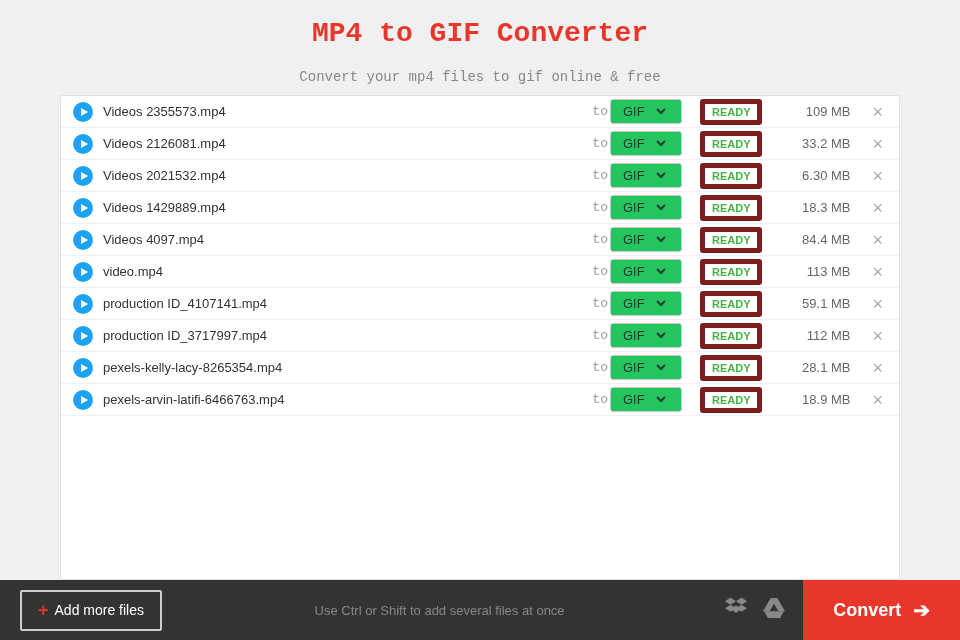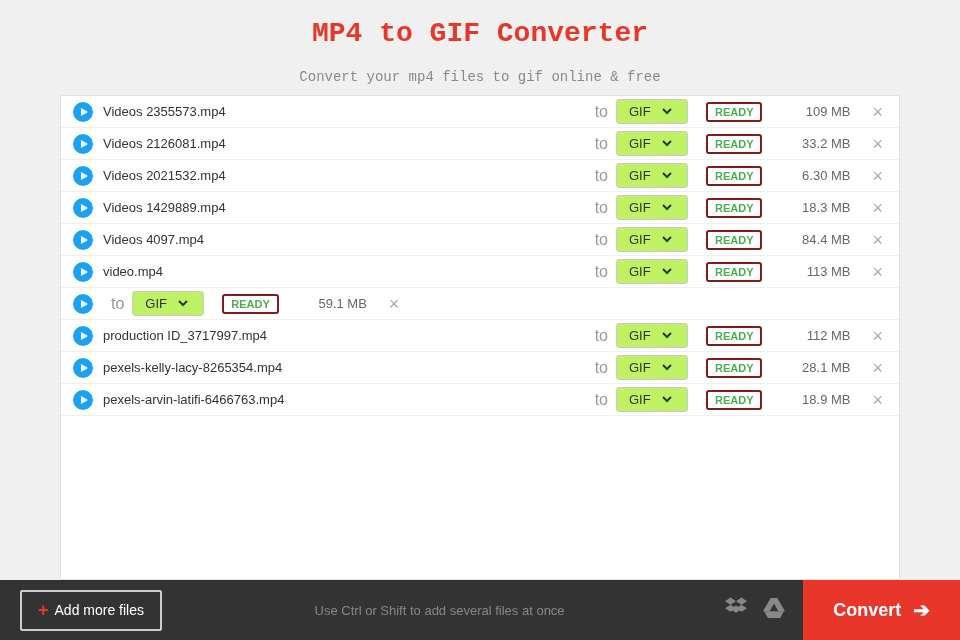--- a/index.html
+++ b/index.html
@@ -59,48 +59,49 @@
     .file-name {
       flex: 1;
       font-size: 13px;
       color: #333;
       white-space: nowrap;
       overflow: hidden;
       text-overflow: ellipsis;
     }
     .to-label {
       color: #999;
-      font-size: 16px;
-      margin: 0 8px;
+      font-size: 13px;
+      margin: 0 2px;
+      font-family: Liberation Mono, monospace;
     }
     .format-select {
       border: 1px solid #ccc;
       border-radius: 3px;
       padding: 3px 8px;
       font-size: 13px;
       color: #333;
-      background: #bef264;
+      background: #22c55e;
       cursor: pointer;
       display: flex;
       align-items: center;
       gap: 6px;
       min-width: 72px;
       justify-content: space-between;
     }
     .format-select select {
       border: none;
       background: transparent;
       font-size: 13px;
       color: #333;
       outline: none;
       cursor: pointer;
       padding: 0;
     }
     .ready-badge {
-      border: 2px solid #7f1d1d;
+      border: 5px solid #7f1d1d;
       color: #4caf50;
       font-size: 11px;
       padding: 2px 7px;
       border-radius: 3px;
       margin: 0 18px;
       font-weight: bold;
       white-space: nowrap;
     }
     .file-size {
       color: #666;
@@ -315,20 +316,21 @@
     <span class="file-size">113 MB</span>
     <button class="close-btn">×</button>
   </div>
     <div class="file-row">
     <span class="play-icon">
       <svg width="20" height="20" viewBox="0 0 20 20">
         <circle cx="10" cy="10" r="10"></circle>
         <polygon points="8,6 15,10 8,14"></polygon>
       </svg>
     </span>
+    <span class="file-name">production ID_4107141.mp4</span>
     <span class="to-label">to</span>
     <div class="format-select">
       <select>
         <option value="GIF" selected="">GIF</option>
         <option value="MP4">MP4</option>
         <option value="AVI">AVI</option>
         <option value="MOV">MOV</option>
       </select>
     </div>
     <span class="ready-badge">READY</span>

